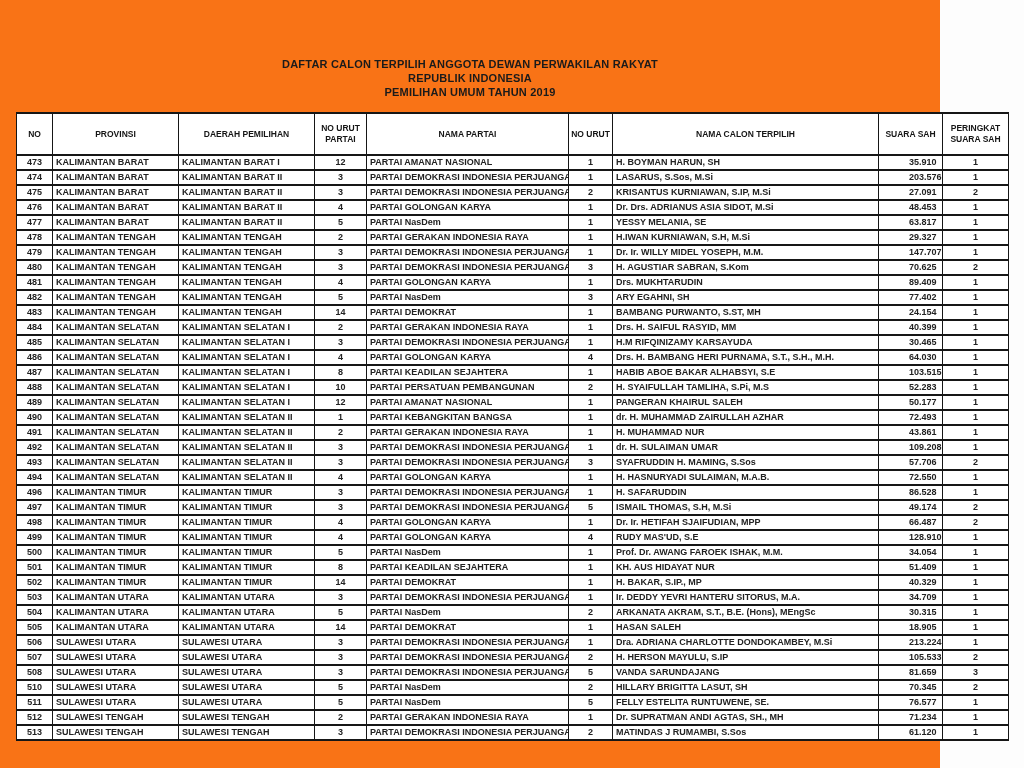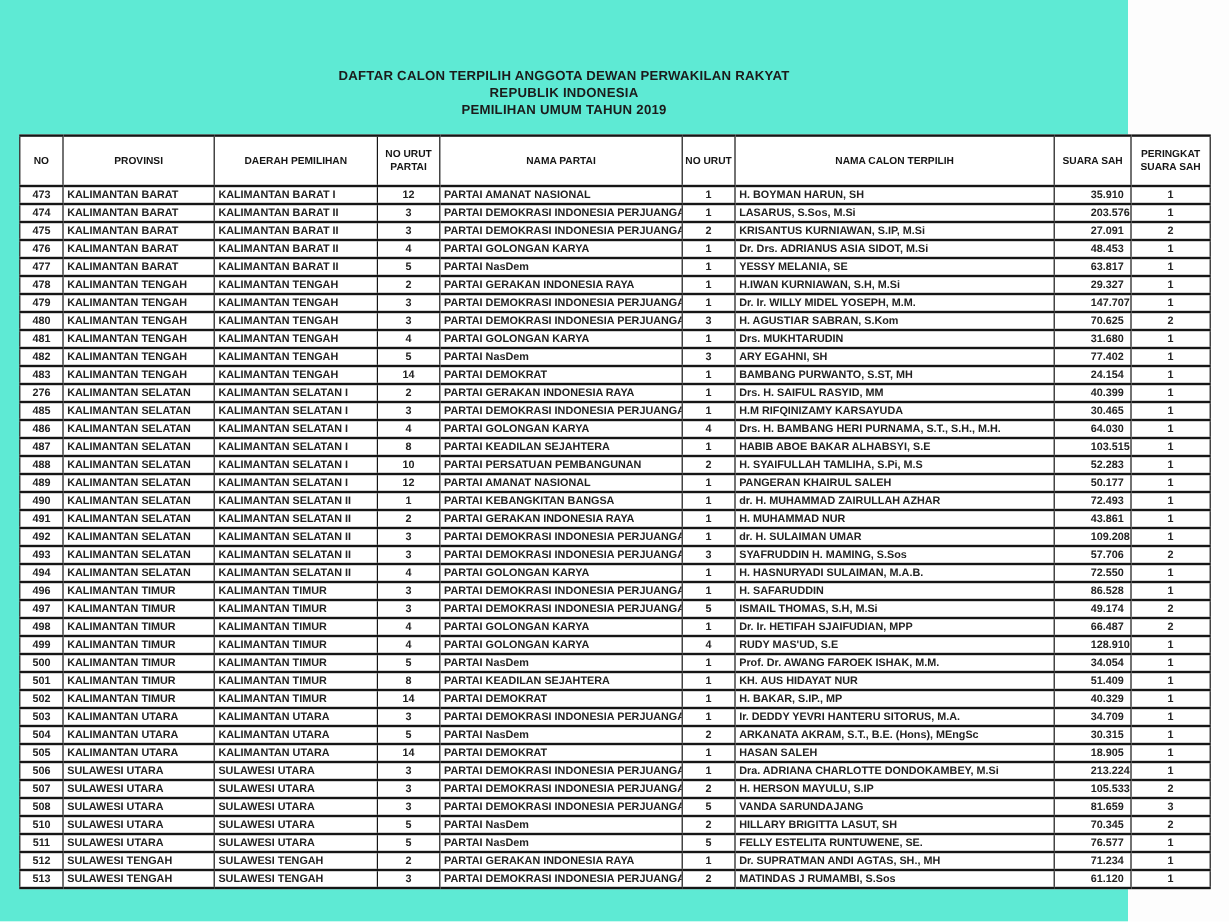--- a/index.html
+++ b/index.html
@@ -6,21 +6,21 @@
   body{
     width:1024px;height:768px;
     background:#fdfdfd;
     font-family:"Liberation Sans", sans-serif;
     color:#1f1f1f;
     overflow:hidden;
   }
   .page{
     position:relative;
     width:940px;height:768px;
-    background:#5eead4;
+    background:#f97316;
   }
   .doc-title{
     position:absolute;
     top:57px;left:0;right:0;
     text-align:center;
   }
   .doc-title div{
     font-size:11px;
     font-weight:700;
     line-height:14px;
@@ -207,21 +207,21 @@
           <td>2</td>
         </tr>
         <tr>
           <td>481</td>
           <td>KALIMANTAN TENGAH</td>
           <td>KALIMANTAN TENGAH</td>
           <td>4</td>
           <td>PARTAI GOLONGAN KARYA</td>
           <td>1</td>
           <td>Drs. MUKHTARUDIN</td>
-          <td>31.680</td>
+          <td>89.409</td>
           <td>1</td>
         </tr>
         <tr>
           <td>482</td>
           <td>KALIMANTAN TENGAH</td>
           <td>KALIMANTAN TENGAH</td>
           <td>5</td>
           <td>PARTAI NasDem</td>
           <td>3</td>
           <td>ARY EGAHNI, SH</td>
@@ -233,21 +233,21 @@
           <td>KALIMANTAN TENGAH</td>
           <td>KALIMANTAN TENGAH</td>
           <td>14</td>
           <td>PARTAI DEMOKRAT</td>
           <td>1</td>
           <td>BAMBANG PURWANTO, S.ST, MH</td>
           <td>24.154</td>
           <td>1</td>
         </tr>
         <tr>
-          <td>276</td>
+          <td>484</td>
           <td>KALIMANTAN SELATAN</td>
           <td>KALIMANTAN SELATAN I</td>
           <td>2</td>
           <td>PARTAI GERAKAN INDONESIA RAYA</td>
           <td>1</td>
           <td>Drs. H. SAIFUL RASYID, MM</td>
           <td>40.399</td>
           <td>1</td>
         </tr>
         <tr>

